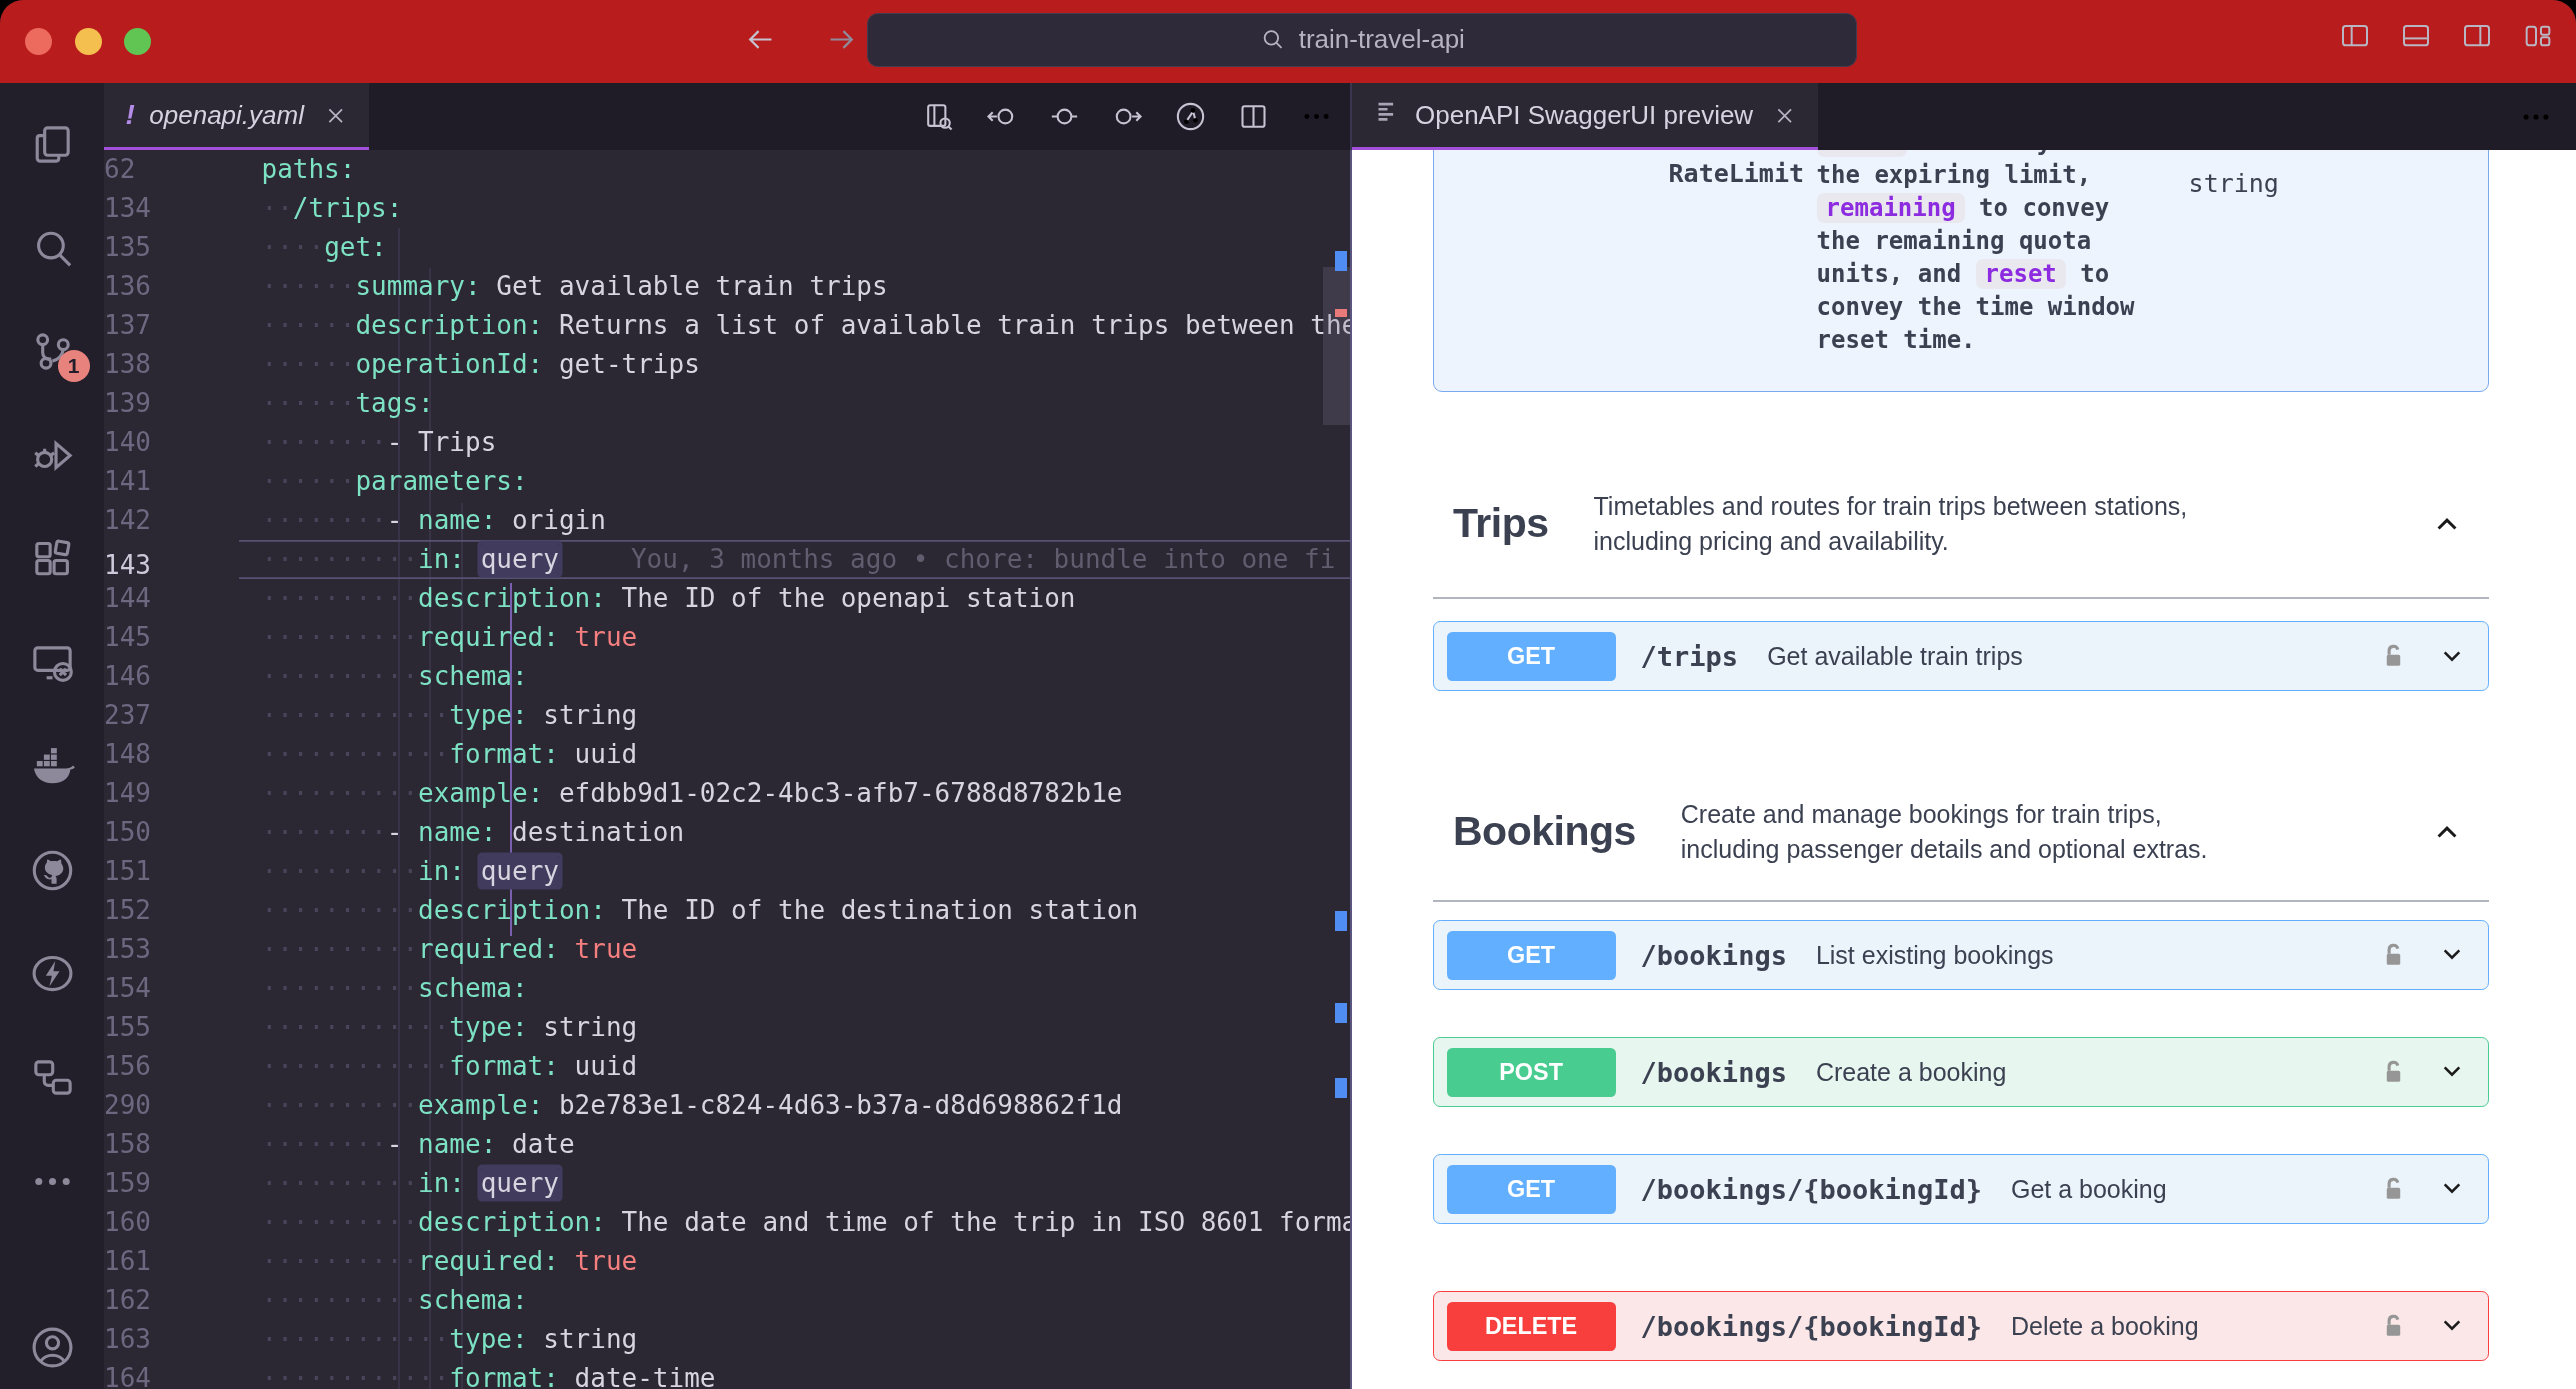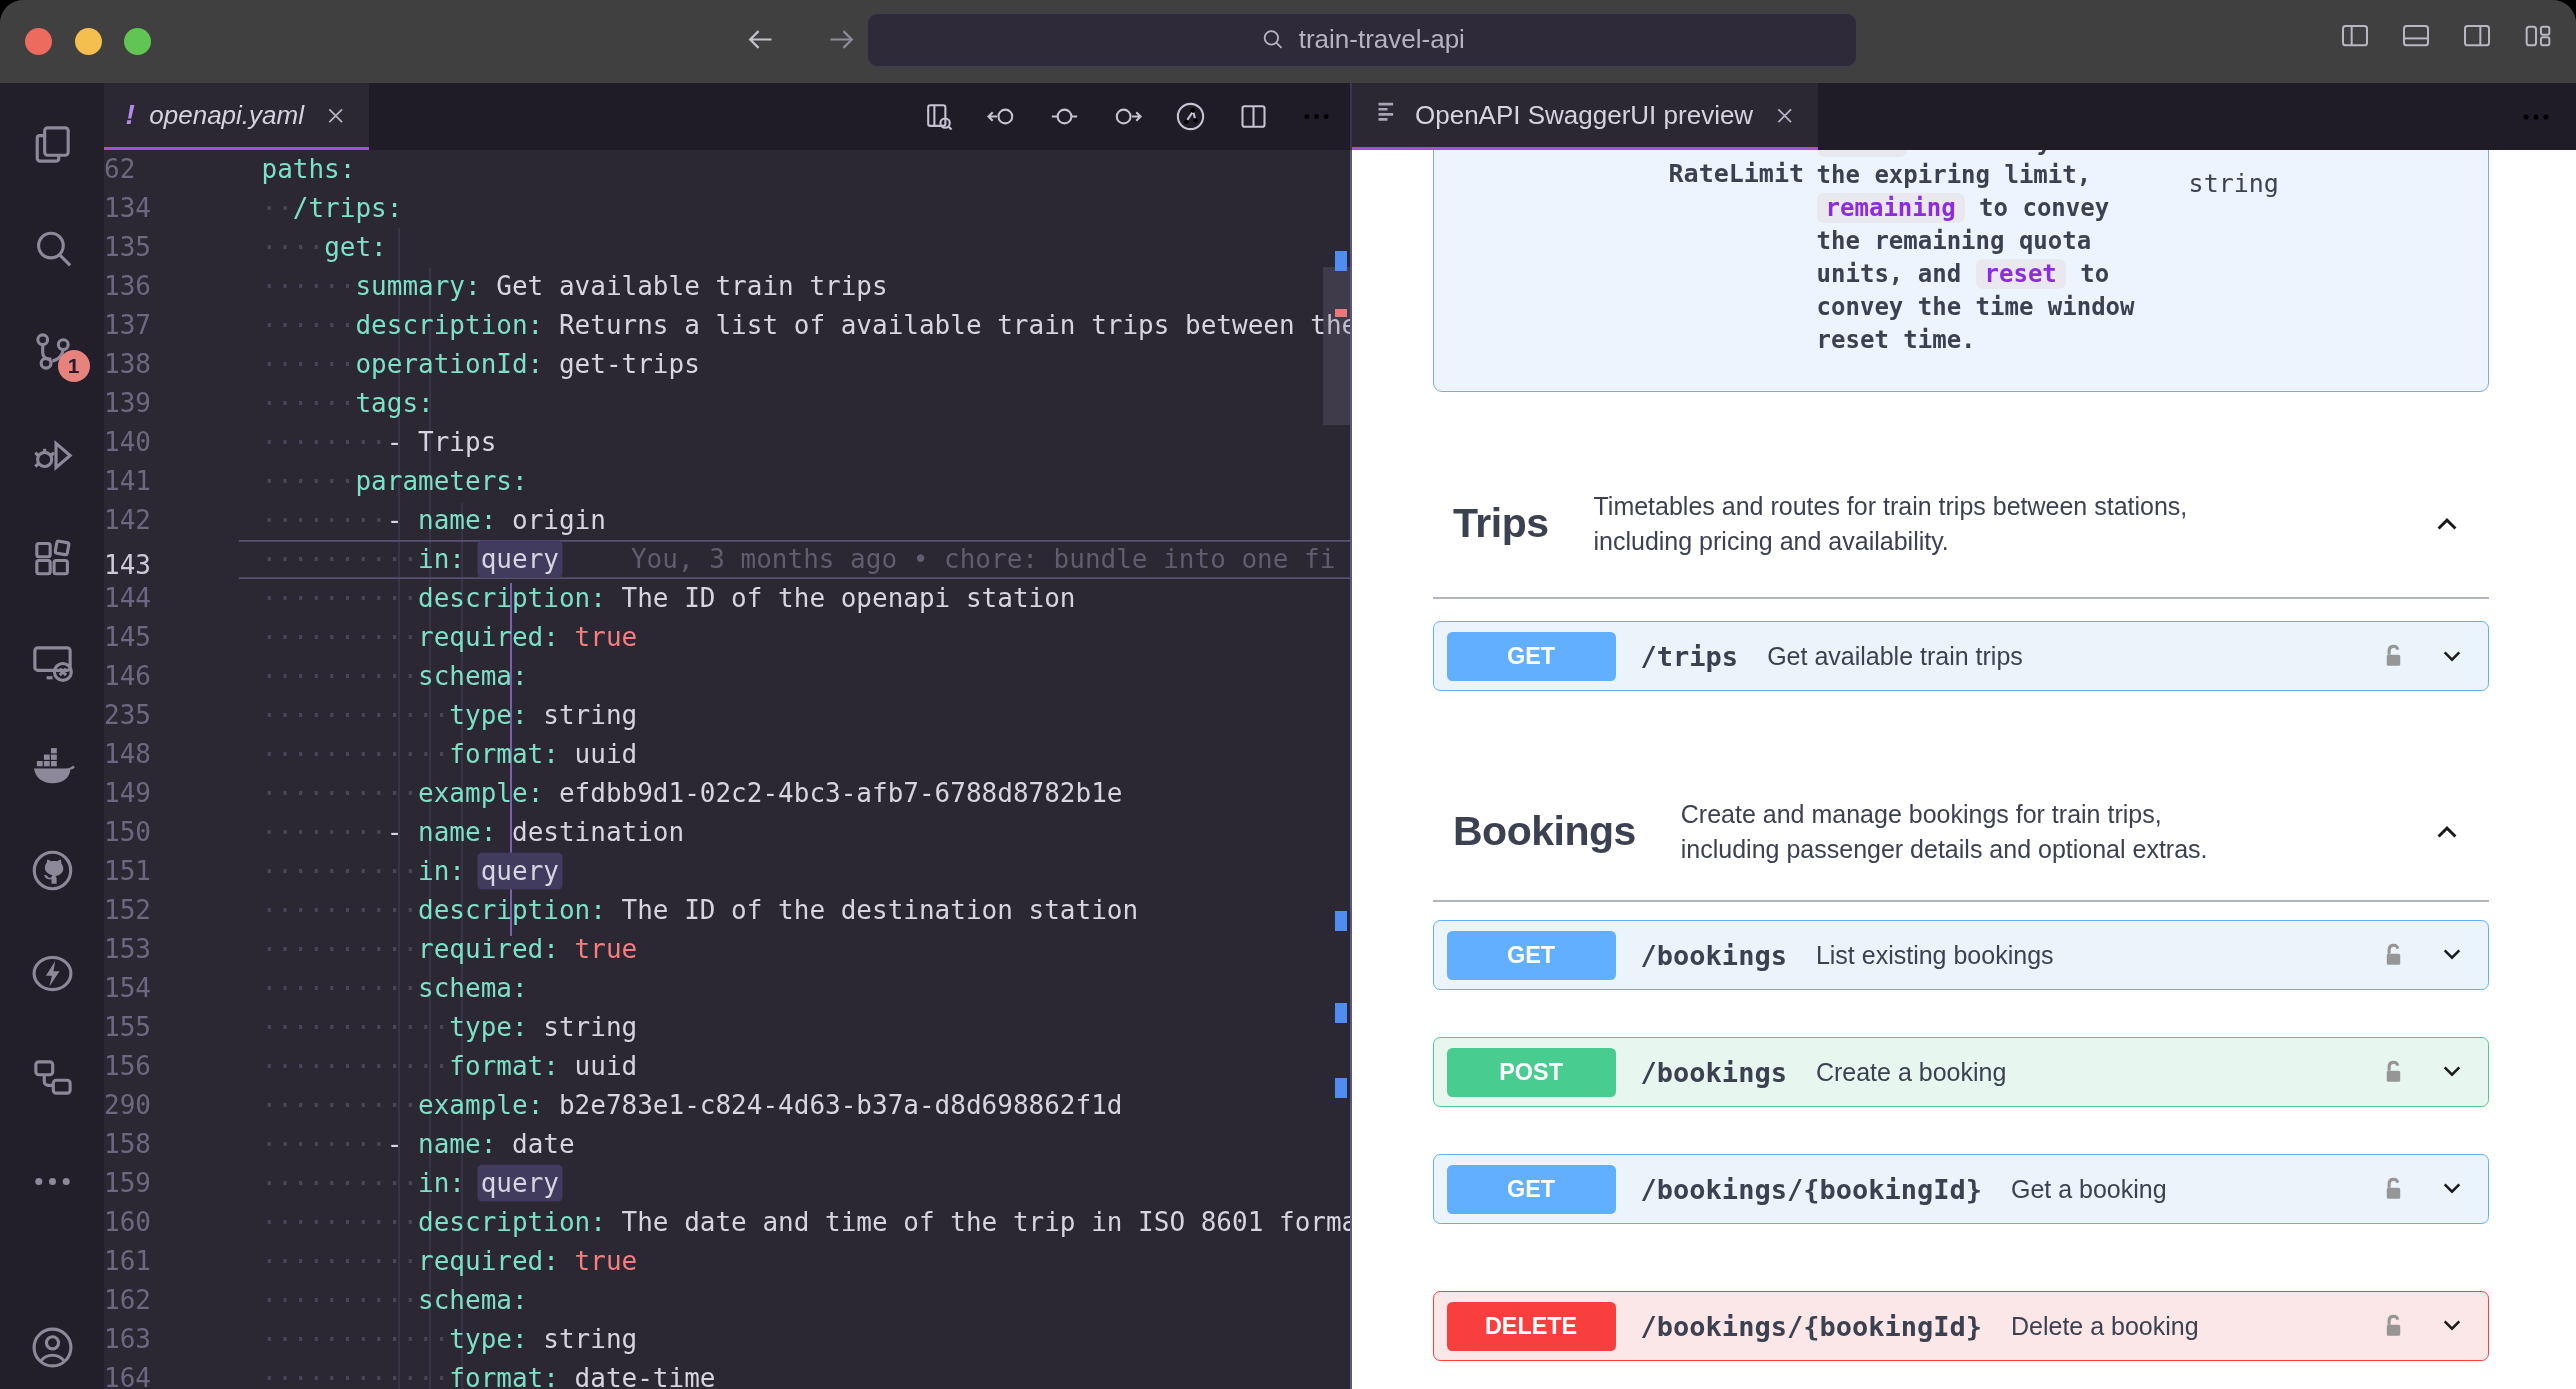--- a/index.html
+++ b/index.html
@@ -1,20 +1,20 @@
 <!DOCTYPE html>
 <html style="font-size:14.4px"><head>
 <meta charset="utf-8">
 <style>
   html,body{margin:0;padding:0;}
   body{width:2576px;height:1390px;overflow:hidden;background:#000;font-family:"Liberation Sans",sans-serif;}
   .window{position:absolute;inset:0;border-radius:23.4px 23.4px 0 0;overflow:hidden;background:#28242f;}
 
   
-  .titlebar{position:relative;height:83px;background:#404040;}
+  .titlebar{position:relative;height:83px;background:#b91c1c;}
   .traffic{position:absolute;left:25px;top:28px;display:flex;gap:22.5px;}
   .traffic span{width:27px;height:27px;border-radius:50%;display:block;}
   .nav-arrows{position:absolute;left:737px;top:16px;display:flex;gap:34px;}
   .nav-btn{width:47px;height:47px;display:flex;align-items:center;justify-content:center;}
   .nav-btn svg{width:31px;height:31px;stroke-width:1.7;fill:none;}
   .searchbox{position:absolute;left:867px;top:12.6px;width:988px;height:52px;background:#2e2a39;
     border:1.8px solid #413c4e;border-radius:10.8px;display:flex;align-items:center;justify-content:center;
     gap:12.6px;color:#b6b2c2;font-size:26px;}
   .searchbox svg{width:27px;height:27px;stroke:#b6b2c2;stroke-width:1.6;fill:none;}
   .tb-icons{position:absolute;right:20px;top:18px;display:flex;gap:25px;}
@@ -352,21 +352,21 @@
               <div class="line"><span class="lnum">137</span><span class="lcontent"><span class="dots">······</span><span class="tok-k">description</span><span class="tok-c">: </span><span class="tok-p">Returns a list of available train trips between the</span></span></div>
               <div class="line"><span class="lnum">138</span><span class="lcontent"><span class="dots">······</span><span class="tok-k">operationId</span><span class="tok-c">: </span><span class="tok-p">get-trips</span></span></div>
               <div class="line"><span class="lnum">139</span><span class="lcontent"><span class="dots">······</span><span class="tok-k">tags</span><span class="tok-c">:</span></span></div>
               <div class="line"><span class="lnum">140</span><span class="lcontent"><span class="dots">········</span><span class="tok-d">- </span><span class="tok-p">Trips</span></span></div>
               <div class="line"><span class="lnum">141</span><span class="lcontent"><span class="dots">······</span><span class="tok-k">parameters</span><span class="tok-c">:</span></span></div>
               <div class="line"><span class="lnum">142</span><span class="lcontent"><span class="dots">········</span><span class="tok-d">- </span><span class="tok-k">name</span><span class="tok-c">: </span><span class="tok-p">origin</span></span></div>
               <div class="line cur"><span class="lnum">143</span><span class="lcontent"><span class="dots">··········</span><span class="tok-k">in</span><span class="tok-c">: </span><span class="tok-hl">query</span><span class="blame">You, 3 months ago • chore: bundle into one fi</span></span></div>
               <div class="line"><span class="lnum">144</span><span class="lcontent"><span class="dots">··········</span><span class="tok-k">description</span><span class="tok-c">: </span><span class="tok-p">The ID of the openapi station</span></span></div>
               <div class="line"><span class="lnum">145</span><span class="lcontent"><span class="dots">··········</span><span class="tok-k">required</span><span class="tok-c">: </span><span class="tok-b">true</span></span></div>
               <div class="line"><span class="lnum">146</span><span class="lcontent"><span class="dots">··········</span><span class="tok-k">schema</span><span class="tok-c">:</span></span></div>
-              <div class="line"><span class="lnum">235</span><span class="lcontent"><span class="dots">············</span><span class="tok-k">type</span><span class="tok-c">: </span><span class="tok-p">string</span></span></div>
+              <div class="line"><span class="lnum">237</span><span class="lcontent"><span class="dots">············</span><span class="tok-k">type</span><span class="tok-c">: </span><span class="tok-p">string</span></span></div>
               <div class="line"><span class="lnum">148</span><span class="lcontent"><span class="dots">············</span><span class="tok-k">format</span><span class="tok-c">: </span><span class="tok-p">uuid</span></span></div>
               <div class="line"><span class="lnum">149</span><span class="lcontent"><span class="dots">··········</span><span class="tok-k">example</span><span class="tok-c">: </span><span class="tok-p">efdbb9d1-02c2-4bc3-afb7-6788d8782b1e</span></span></div>
               <div class="line"><span class="lnum">150</span><span class="lcontent"><span class="dots">········</span><span class="tok-d">- </span><span class="tok-k">name</span><span class="tok-c">: </span><span class="tok-p">destination</span></span></div>
               <div class="line"><span class="lnum">151</span><span class="lcontent"><span class="dots">··········</span><span class="tok-k">in</span><span class="tok-c">: </span><span class="tok-hl">query</span></span></div>
               <div class="line"><span class="lnum">152</span><span class="lcontent"><span class="dots">··········</span><span class="tok-k">description</span><span class="tok-c">: </span><span class="tok-p">The ID of the destination station</span></span></div>
               <div class="line"><span class="lnum">153</span><span class="lcontent"><span class="dots">··········</span><span class="tok-k">required</span><span class="tok-c">: </span><span class="tok-b">true</span></span></div>
               <div class="line"><span class="lnum">154</span><span class="lcontent"><span class="dots">··········</span><span class="tok-k">schema</span><span class="tok-c">:</span></span></div>
               <div class="line"><span class="lnum">155</span><span class="lcontent"><span class="dots">············</span><span class="tok-k">type</span><span class="tok-c">: </span><span class="tok-p">string</span></span></div>
               <div class="line"><span class="lnum">156</span><span class="lcontent"><span class="dots">············</span><span class="tok-k">format</span><span class="tok-c">: </span><span class="tok-p">uuid</span></span></div>
               <div class="line"><span class="lnum">290</span><span class="lcontent"><span class="dots">··········</span><span class="tok-k">example</span><span class="tok-c">: </span><span class="tok-p">b2e783e1-c824-4d63-b37a-d8d698862f1d</span></span></div>

